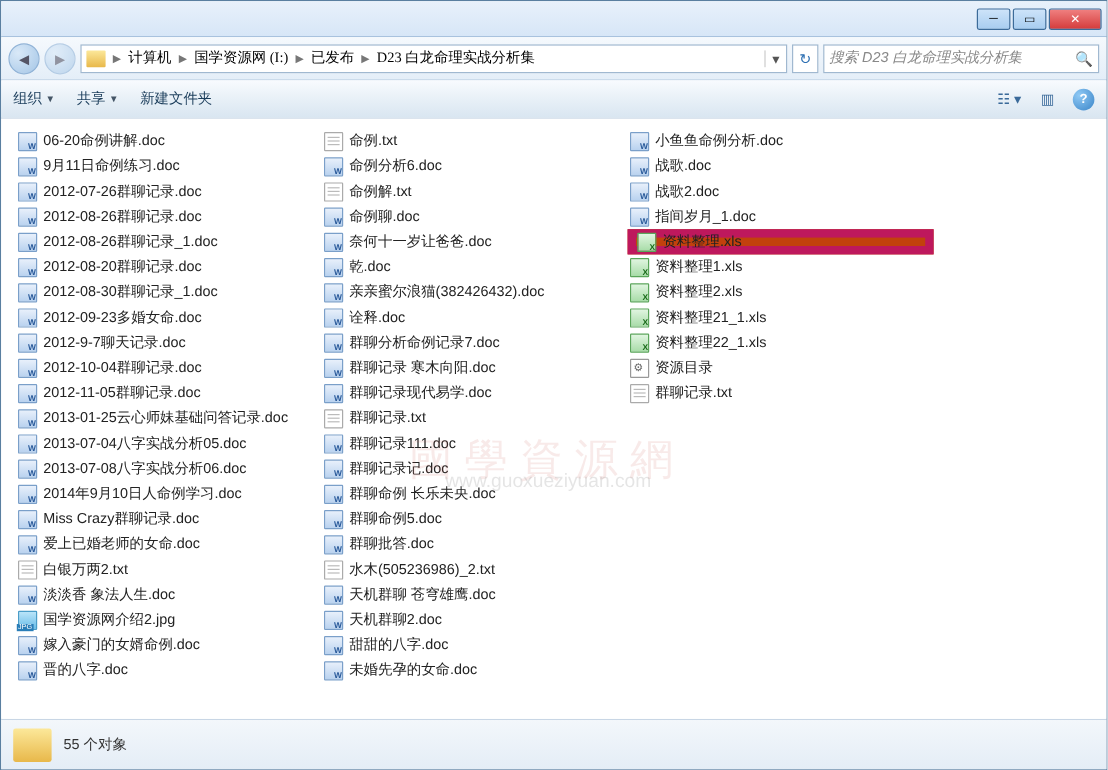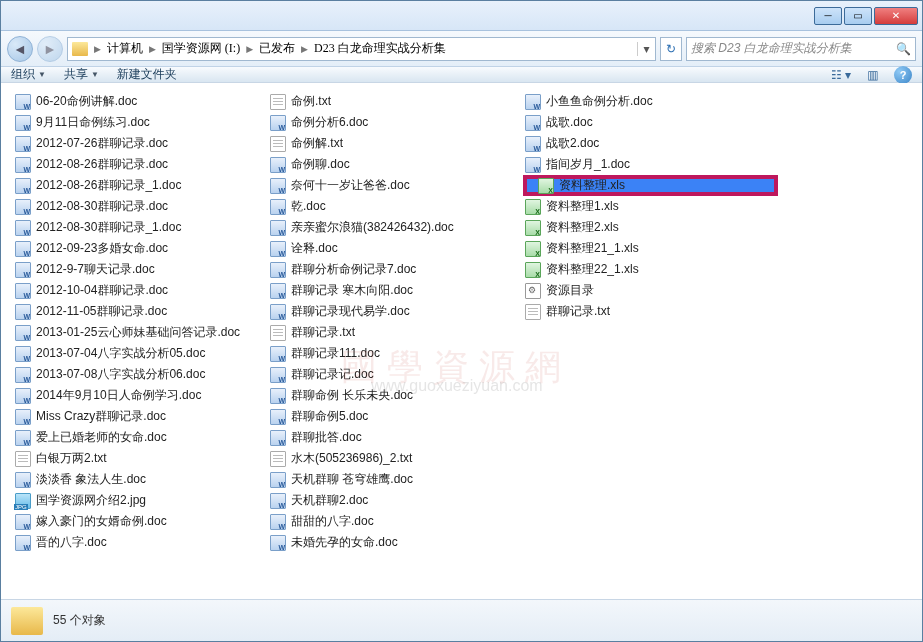--- a/index.html
+++ b/index.html
@@ -19,31 +19,31 @@
 
 .crumbs { flex: 1; height: 24px; background: #fff; border: 1px solid #a0b8d0; display: flex; align-items: center; font-size: 12px; overflow: hidden; }
 .folder-icon { width: 16px; height: 14px; margin: 0 4px; background: linear-gradient(#fce89a,#e8b84a); border-radius: 1px; }
 .crumb { padding: 0 4px; cursor: pointer; white-space: nowrap; font-family: Liberation Serif, serif; }
 .crumb-sep { color: #777; font-size: 9px; padding: 0 2px; }
 .crumb-drop { margin-left: auto; width: 18px; text-align: center; color: #555; border-left: 1px solid #ccc; cursor: pointer; }
 .refresh { width: 22px; height: 24px; border: 1px solid #a0b8d0; background: #fff; display: flex; align-items: center; justify-content: center; color: #2a6db1; font-size: 12px; cursor: pointer; }
 .searchbox { width: 230px; height: 24px; border: 1px solid #a0b8d0; background: #fff; display: flex; align-items: center; font-size: 12px; color: #888; font-style: italic; padding: 0 4px; }
 .searchbox .mag { margin-left: auto; font-style: normal; color: #5a7fa0; }
 
-.toolbar { height: 16px; background: linear-gradient(#f8fbfe,#e8f0f7,#d9e6f1); display: flex; align-items: center; padding: 0 10px; gap: 18px; font-size: 12px; color: #1a3c5a; border-bottom: 1px solid #c8d6e5; }
+.toolbar { height: 32px; background: linear-gradient(#f8fbfe,#e8f0f7,#d9e6f1); display: flex; align-items: center; padding: 0 10px; gap: 18px; font-size: 12px; color: #1a3c5a; border-bottom: 1px solid #c8d6e5; }
 .toolbtn { cursor: pointer; display: flex; align-items: center; gap: 3px; }
 .toolbtn .arr { font-size: 8px; color: #456; }
 .toolbar-right { margin-left: auto; display: flex; align-items: center; gap: 10px; }
 .toolicon { width: 22px; height: 18px; display: flex; align-items: center; justify-content: center; color: #3a6a9a; cursor: pointer; font-size: 12px; }
 .help { width: 18px; height: 18px; border-radius: 50%; background: radial-gradient(circle at 30% 30%,#8fc9f5,#3a85c8); color: #fff; font-size: 11px; font-weight: bold; display: flex; align-items: center; justify-content: center; cursor: pointer; }
 
 .content { flex: 1; display: flex; padding: 8px 12px; font-size: 12px; color: #222; overflow: hidden; position: relative; background: #fff; }
 .col { width: 255px; }
 .file-item { height: 21px; display: flex; align-items: center; gap: 5px; padding: 1px 2px; cursor: pointer; white-space: nowrap; }
-.file-item.selected { background: #3b82f6; border: 4px solid #be185d; padding: 0 11px; }
+.file-item.selected { background: #c2410c; border: 7px solid #be185d; padding: 0 1px; }
 .ficon { width: 16px; height: 16px; flex-shrink: 0; display: inline-block; border-radius: 1px; }
 .ficon.doc { background: linear-gradient(#e8f0fb,#b9d2ef); border: 1px solid #7a9fc9; position: relative; }
 .ficon.doc::after { content:"W"; position:absolute; bottom:-1px; right:0; font-size:7px; color:#2a5a9a; font-weight:bold; }
 .ficon.txt { background: #fff; border: 1px solid #aaa; position: relative; }
 .ficon.txt::before { content:""; position:absolute; top:3px; left:2px; right:2px; height:1px; background:#bbb; box-shadow: 0 3px 0 #bbb, 0 6px 0 #bbb; }
 .ficon.xls { background: linear-gradient(#e0f5e0,#a8dca8); border: 1px solid #5aa55a; position: relative; }
 .ficon.xls::after { content:"X"; position:absolute; bottom:-1px; right:0; font-size:7px; color:#1a6a1a; font-weight:bold; }
 .ficon.jpg { background: linear-gradient(#b9e4f9,#6abde8); border: 1px solid #4a9dc8; position:relative; }
 .ficon.jpg::after { content:"JPG"; position:absolute; bottom:-2px; left:-2px; font-size:6px; background:#2a7eb8; color:#fff; padding:0 1px; }
 .ficon.ini { background: #fff; border: 1px solid #999; position:relative; }
@@ -126,21 +126,21 @@
         <div class="file-item">
           <span class="ficon doc"></span>
           <span>2012-08-26群聊记录.doc</span>
         </div>
         <div class="file-item">
           <span class="ficon doc"></span>
           <span>2012-08-26群聊记录_1.doc</span>
         </div>
         <div class="file-item">
           <span class="ficon doc"></span>
-          <span>2012-08-30群聊记录.doc</span>
+          <span>2012-08-20群聊记录.doc</span>
         </div>
         <div class="file-item">
           <span class="ficon doc"></span>
           <span>2012-08-30群聊记录_1.doc</span>
         </div>
         <div class="file-item">
           <span class="ficon doc"></span>
           <span>2012-09-23多婚女命.doc</span>
         </div>
         <div class="file-item">

